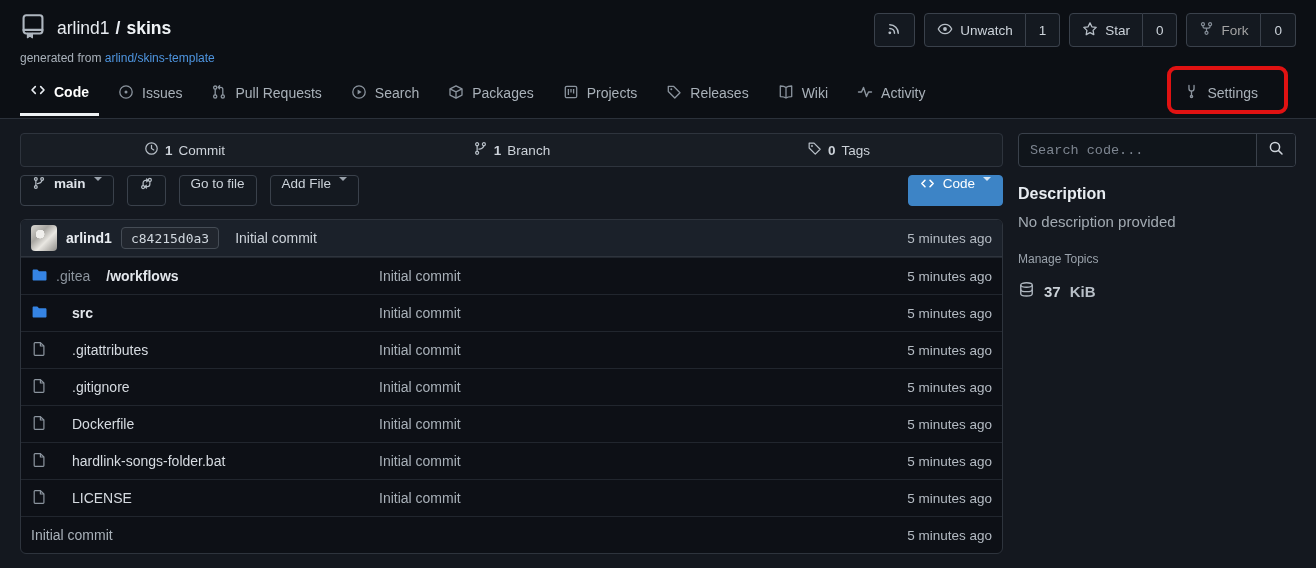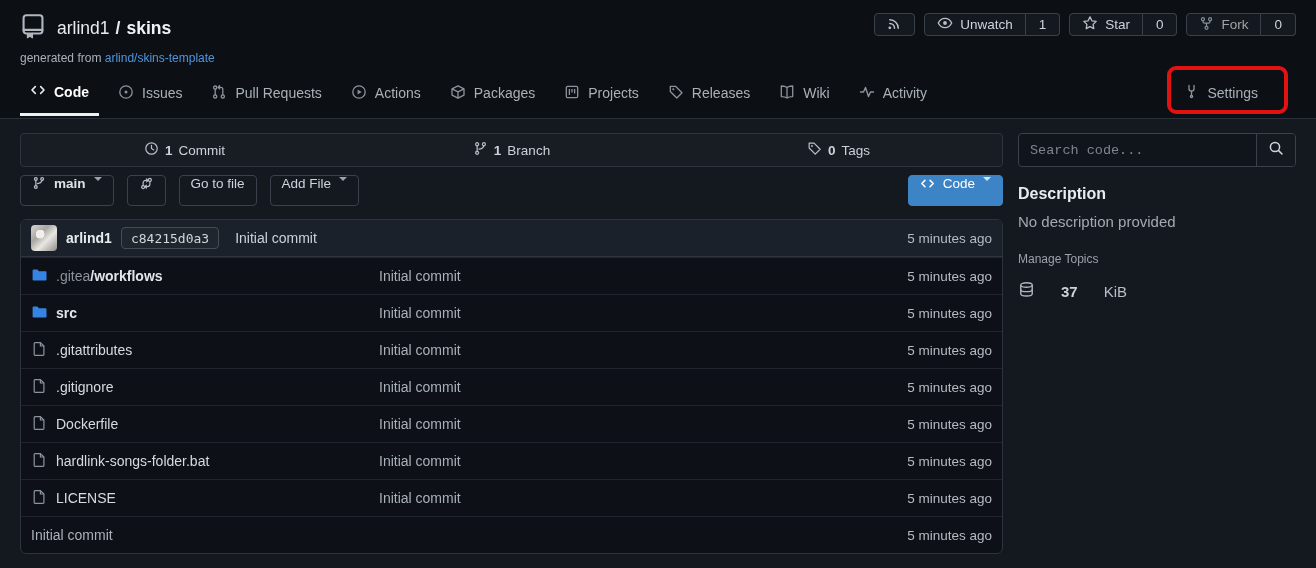--- a/index.html
+++ b/index.html
@@ -13,21 +13,21 @@
   .repo-line { display:flex; align-items:center; gap:11px; }
   .repo-line svg { color:#aeb6bf; }
   .repo-title { font-size:17.5px; color:#e8ecf1; font-weight:400; display:flex; gap:6px; align-items:center;}
   .repo-title .owner { color:#e8ecf1; }
   .repo-title .sep { color:#e8ecf1; font-weight:700;}
   .repo-title .name { font-weight:700; color:#f0f3f6;text-align:right; }
   .gen-line { margin-top:8px; font-size:12px; color:#a9b1ba; }
   .gen-line a { color:#4e95e0; text-decoration:none;text-align:right; }
 
   .header-actions { display:flex; gap:9px; align-items:center; }
-  .btn { display:flex; align-items:center; gap:7px; height:23px; padding:0 12px;
+  .btn { display:flex; align-items:center; gap:7px; height:34px; padding:0 12px;
     background:#141920; border:1px solid #3a414b; border-radius:4px;
     color:#ccd3da; font-size:13.5px; cursor:pointer; }
   .btn svg { color:#b7bfc7; }
   .btn-group { display:flex; }
   .btn-group .btn-main { border-radius:4px 0 0 4px; }
   .btn-group .btn-count { border-radius:0 4px 4px 0; border-left:none; padding:0 13px; }
   .btn-fork .lbl { color:#a3a3a3; }
   .btn-fork svg { color:#868f99; }
 
   
@@ -78,37 +78,37 @@
   .commit-hash { font-family:"DejaVu Sans Mono","Liberation Mono",monospace; font-size:13px;
     color:#d0d7de; background:#21262e; border:1px solid #454c55; border-radius:4px;
     padding:2.5px 9px; cursor:pointer; }
   .commit-msg { margin-left:7px; font-size:14px; color:#ccd2d9; cursor:pointer; }
   .row-time { margin-left:auto; font-size:13.5px; color:#b4bbc3; text-align:right; }
 
   .file-row { height:37px; display:flex; align-items:center; padding:0 10px; border-top:1px solid #21262e; }
   .file-row:first-of-type { border-top:none; }
   .name-col { width:348px; display:flex; align-items:center; gap:9px; font-size:14px; cursor:pointer; }
   .name-col .dim { color:#8b939c; }
-  .name-col .fname { color:#d6dbe1; }
+  .name-col .fname { color:#d6dbe1;padding-left:16px; }
   .folder-name .fname { font-weight:700; color:#e2e6eb; }
   .msg-col { flex:1; font-size:14px; color:#a9b1b9; cursor:pointer; }
   .time-col { width:190px; text-align:right; font-size:13.5px; color:#b4bbc3; }
 
   
   .search-box { display:flex; height:34px; border:1px solid #3a414b; border-radius:4px;
     background:#10151b; overflow:hidden; }
   .search-box input { flex:1; background:transparent; border:none; outline:none;
     padding:0 11px; color:#cdd3da; font-size:13.5px; font-family:Liberation Mono, monospace; }
   .search-box input::placeholder { color:#7d8590; }
   .search-btn { width:39px; border-left:1px solid #3a414b; display:flex; align-items:center;
     justify-content:center; color:#cfd5dc; cursor:pointer; background:#141920; }
   .desc-title { margin-top:18px; font-size:16px; font-weight:700; color:#e8ecf1; }
   .desc-text { margin-top:10px; font-size:15px; color:#a2aab2; }
   .manage-topics { margin-top:22px; font-size:12px; color:#9aa2ab; cursor:pointer; }
-  .repo-size { margin-top:15px; display:flex; align-items:center; gap:26px; color:#b8bfc7; font-size:15px; }
+  .repo-size { margin-top:15px; display:flex; align-items:center; gap:9px; color:#b8bfc7; font-size:15px;font-weight:bold; }
   .repo-size b { color:#ccd2d9; }
   svg { flex:none; }
 </style>
 </head>
 <body>
 
 <div class="page">
 
   <div class="header-band">
     <div class="header-top">
@@ -212,21 +212,21 @@
         </span>
         <span>Pull Requests</span>
       </div>
       <div class="tab">
         <span>
           <svg width="16" height="16" viewBox="0 0 16 16" fill="none" stroke="currentColor" stroke-width="1.3">
             <circle cx="8" cy="8" r="6.2"></circle>
               <path d="M6.6 5.6v4.8L10.6 8z" fill="currentColor" stroke="none"></path>
           </svg>
         </span>
-        <span>Actions</span>
+        <span>Search</span>
       </div>
       <div class="tab">
         <span>
           <svg width="16" height="16" viewBox="0 0 16 16" fill="none" stroke="currentColor" stroke-width="1.3" stroke-linejoin="round">
             <path d="M8 1.8 14 4.9v6.2L8 14.2 2 11.1V4.9z"></path>
               <path d="M2 4.9l6 3 6-3M8 7.9v6.3"></path>
           </svg>
         </span>
         <span>Packages</span>
       </div>

